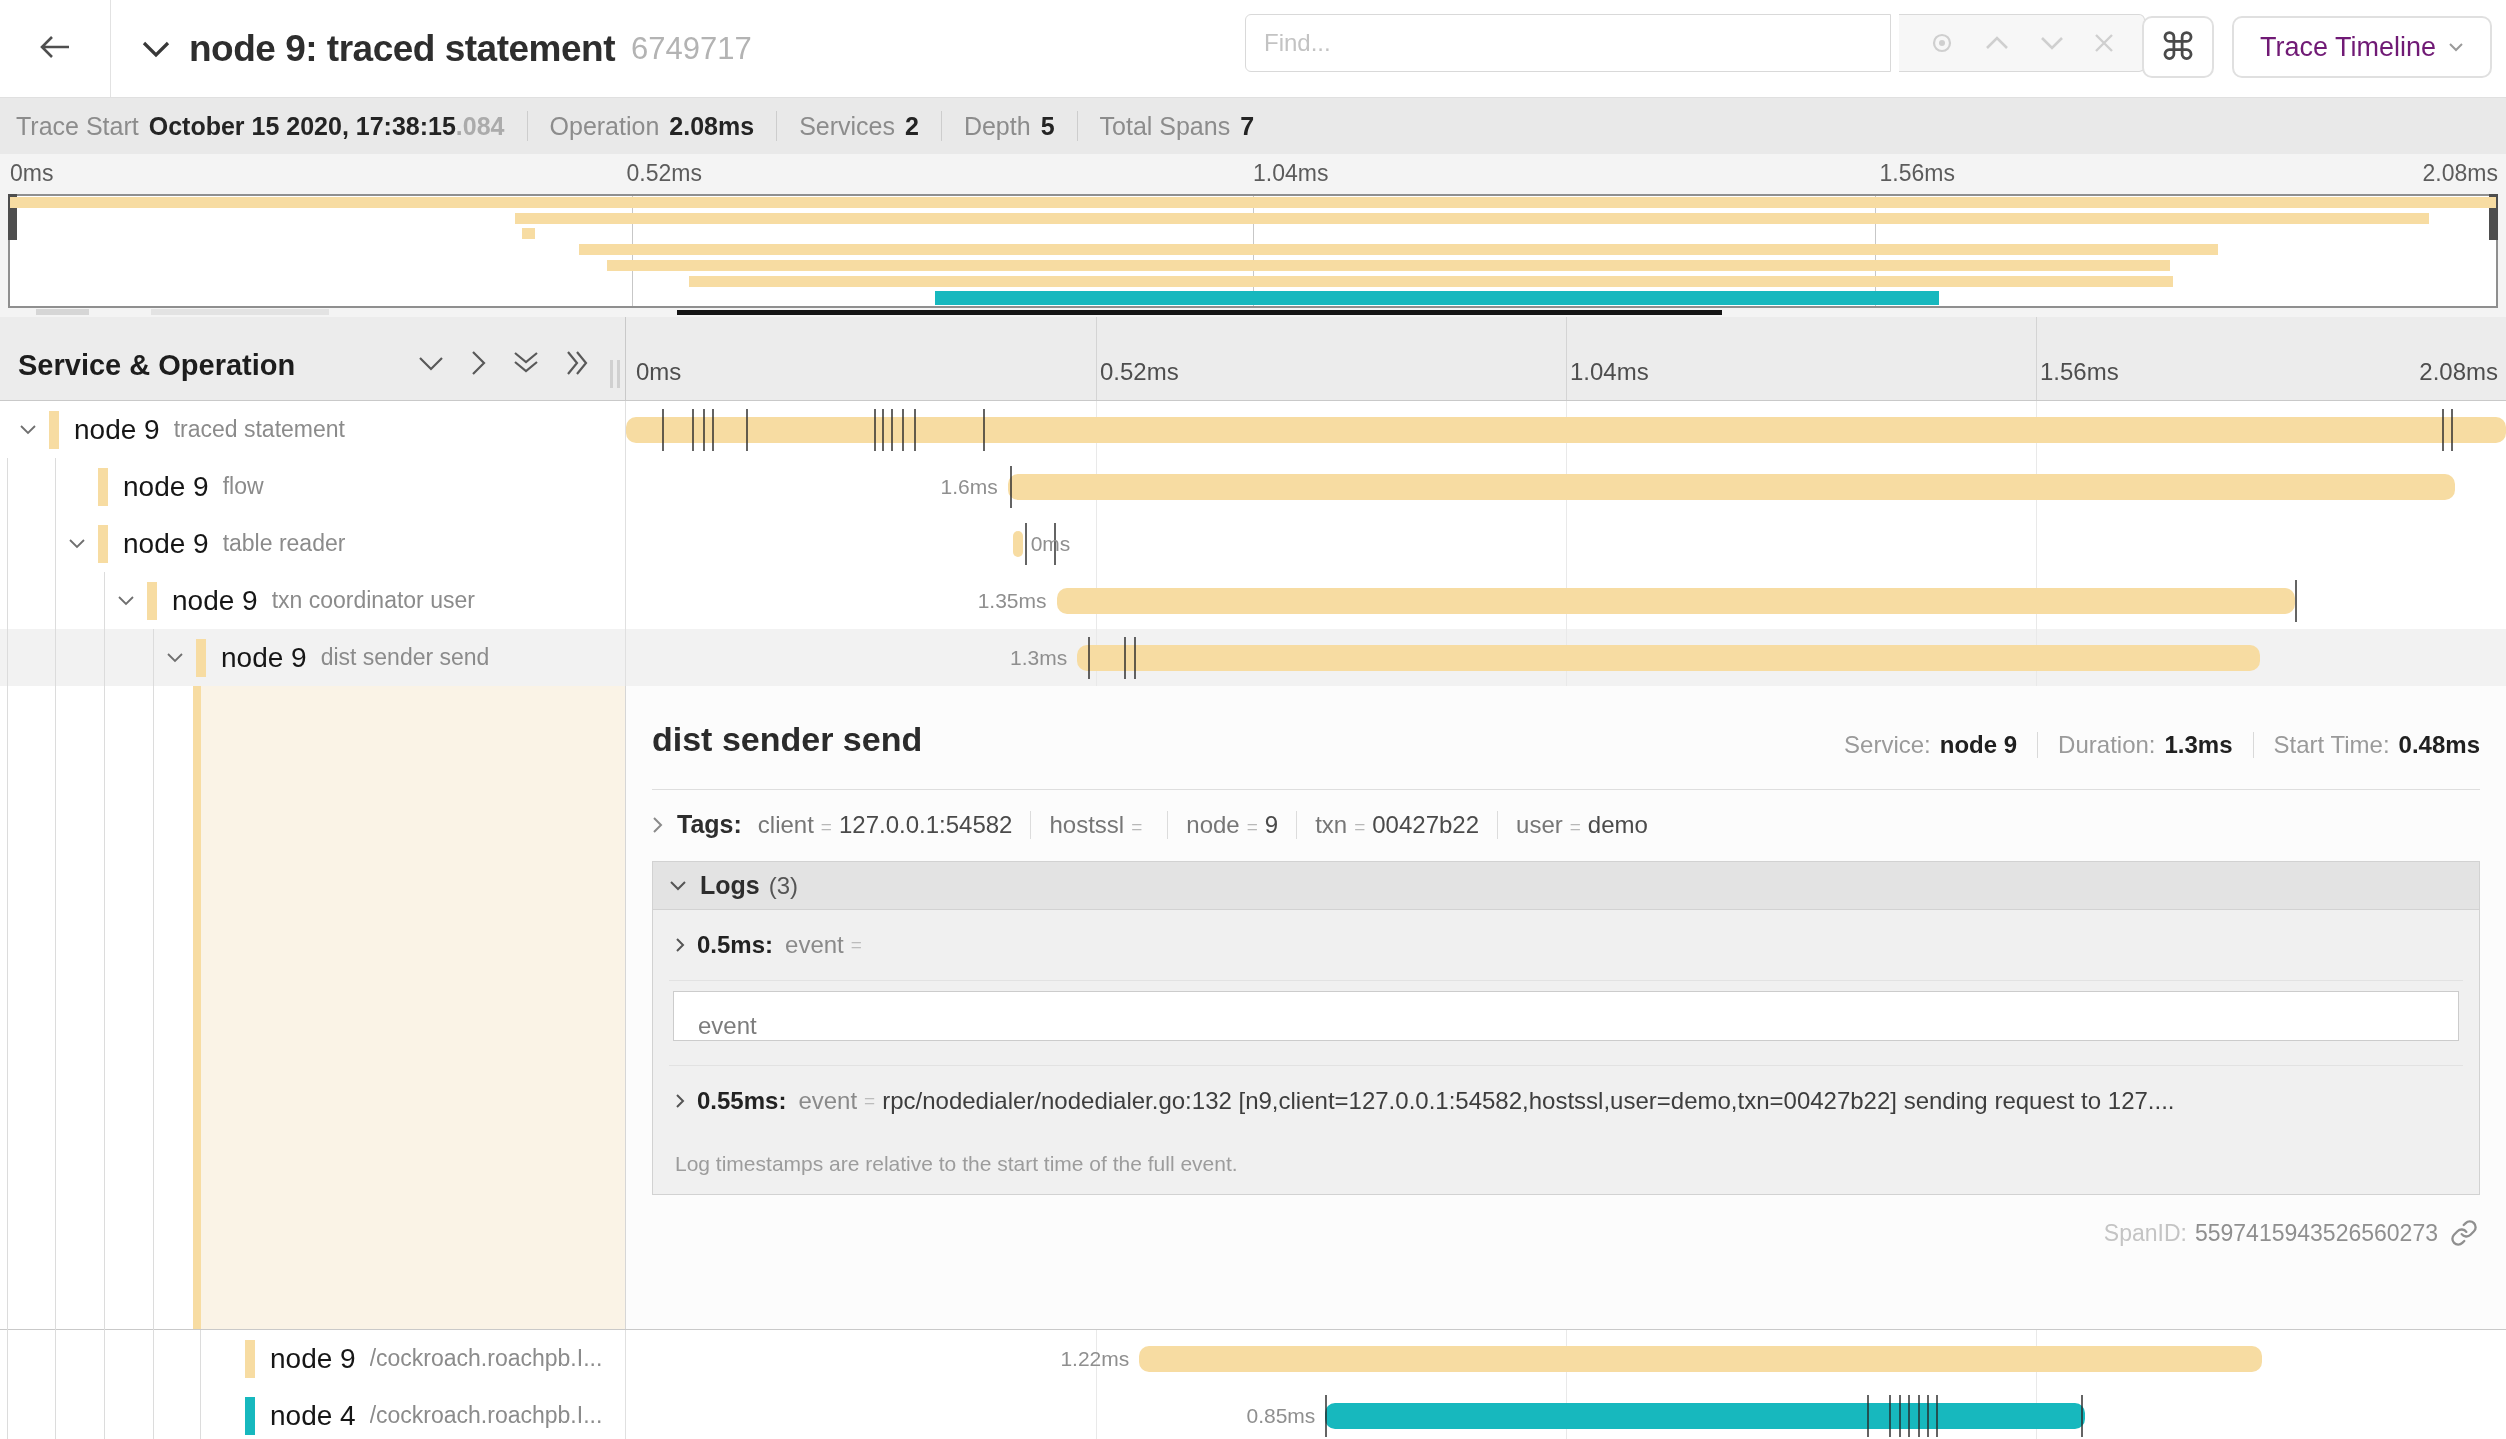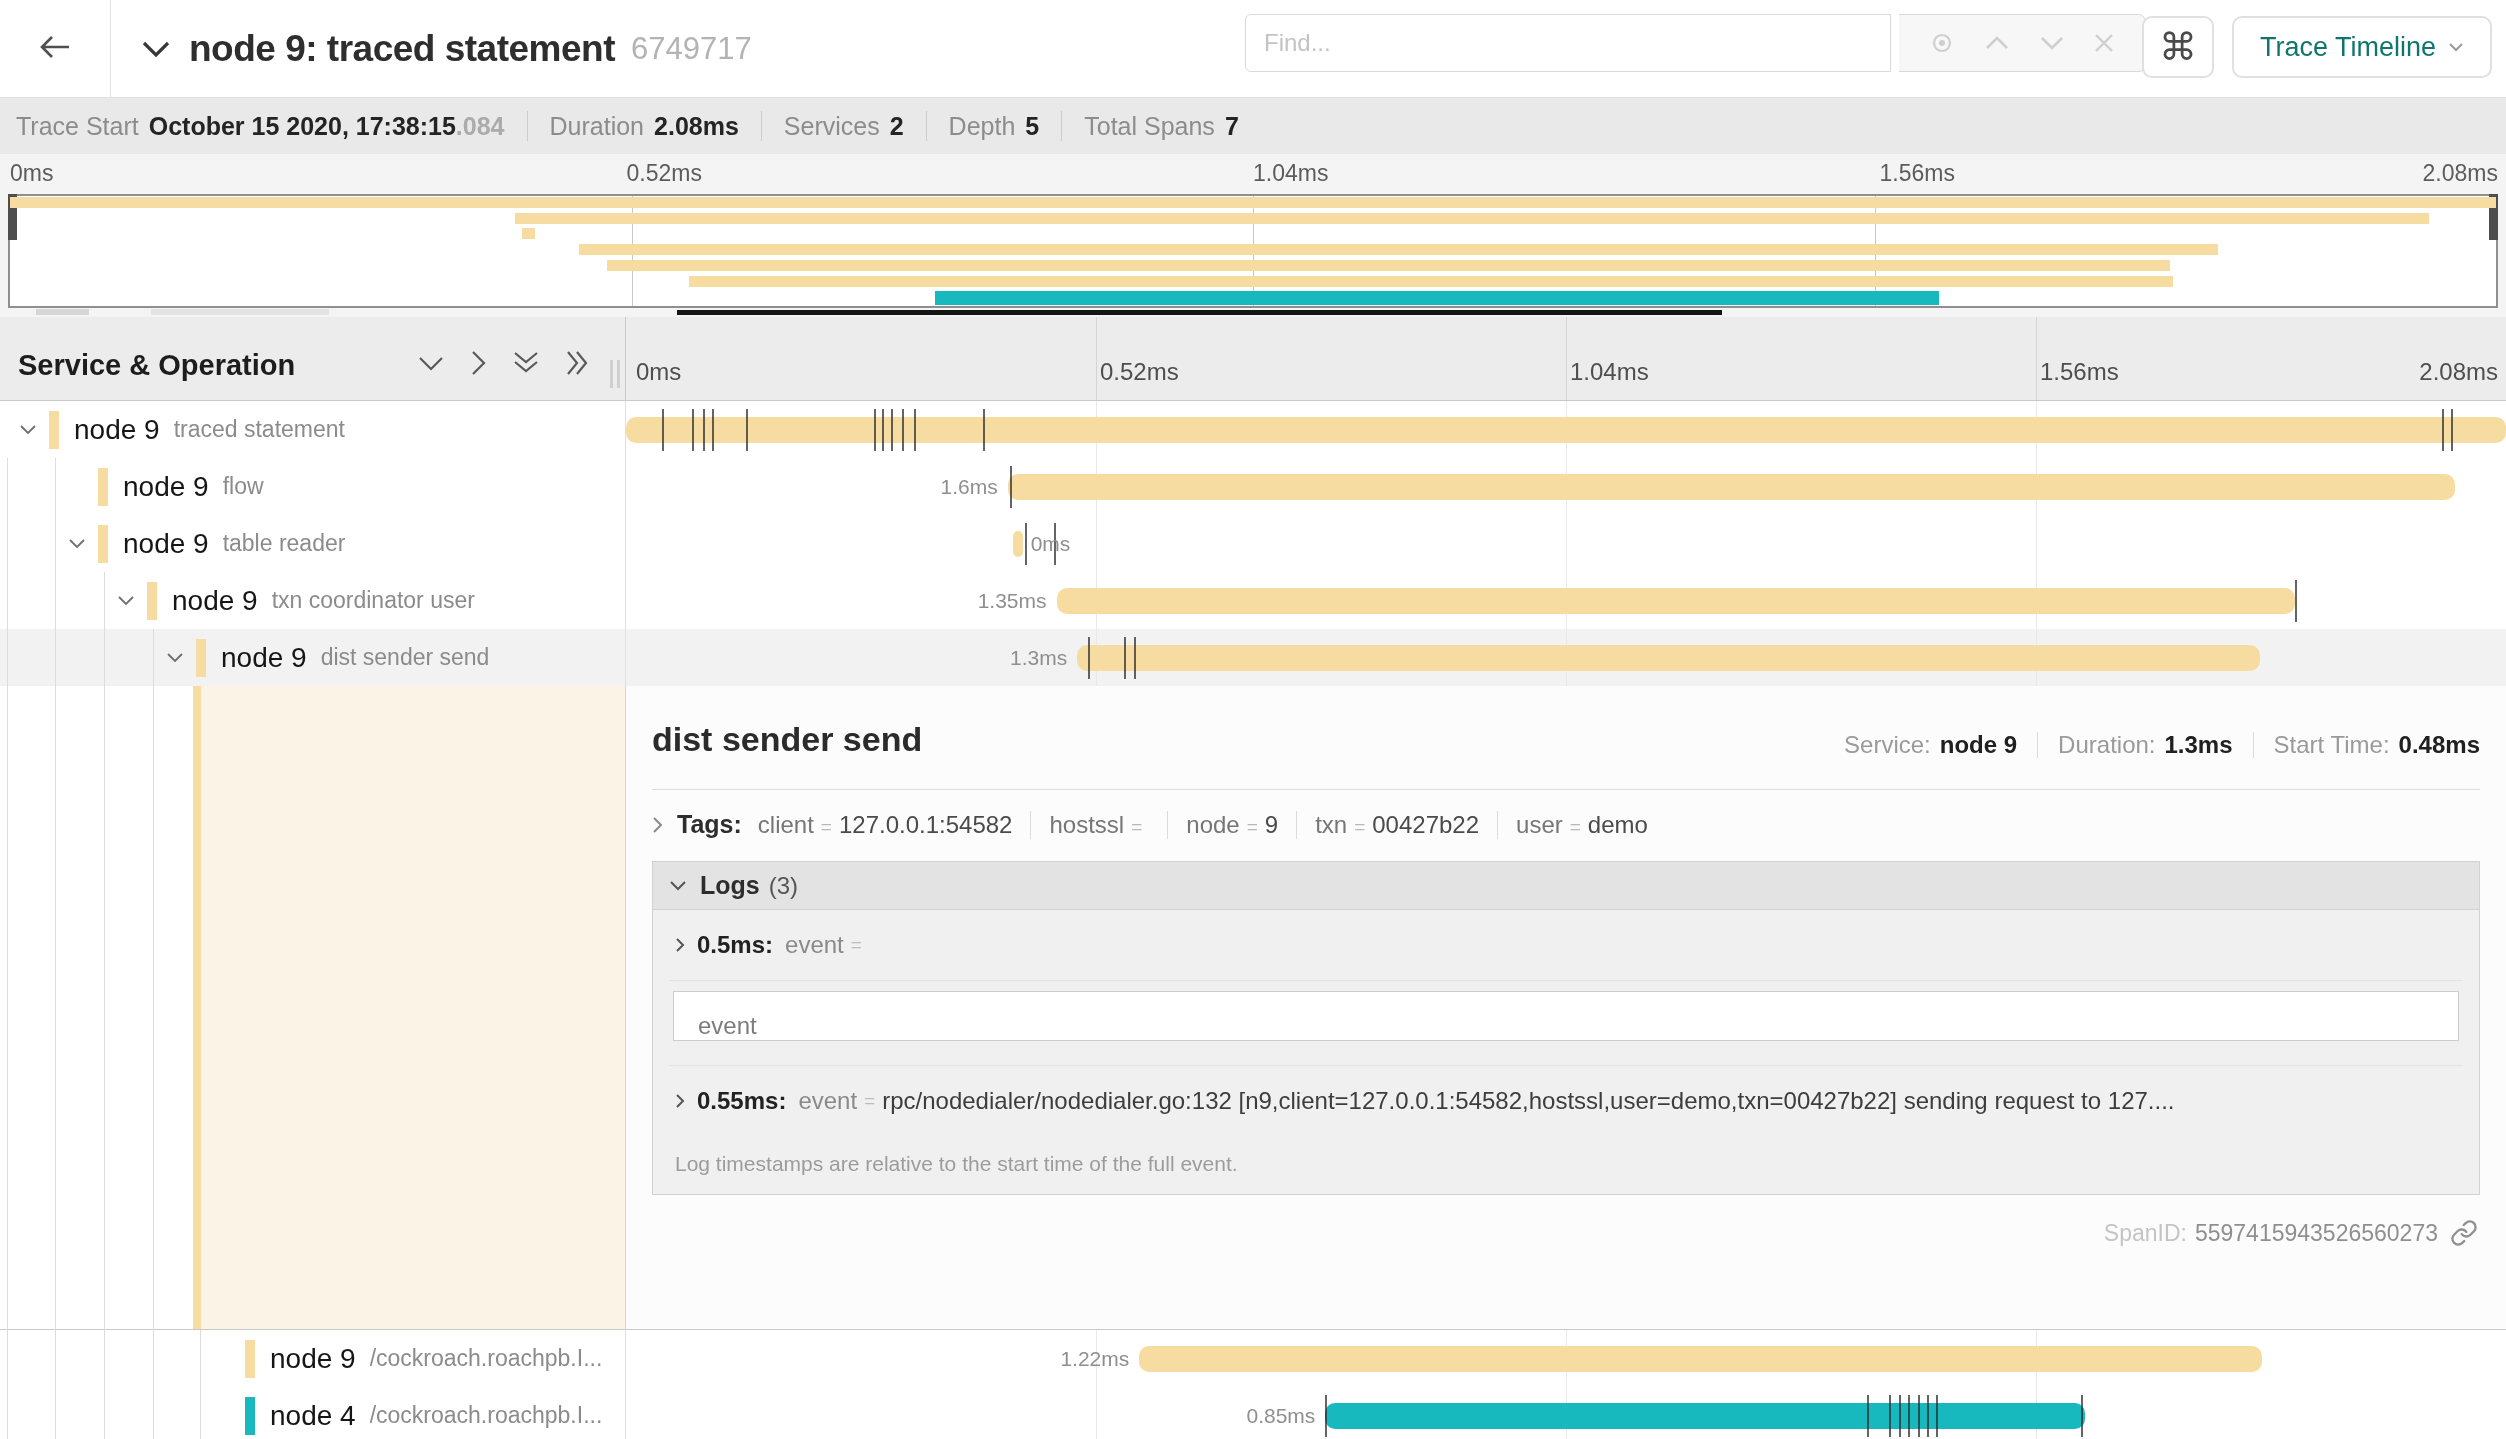--- a/index.html
+++ b/index.html
@@ -10,21 +10,21 @@
   .topbar { height:97px; position:relative; display:flex; align-items:center; background:#fff; }
   .back-btn { width:111px; height:100%; border:none; border-right:1px solid #e2e2e2; background:#fff; display:flex; align-items:center; justify-content:center; cursor:pointer; }
   .title-wrap { display:flex; align-items:center; margin-left:30px; }
   .page-title { font-size:37px; font-weight:700; color:#2e2e2e; margin-left:18px; letter-spacing:-0.5px; white-space:nowrap; }
   .trace-id { font-size:31px; color:#b3b3b3; margin-left:16px; font-weight:400;text-align:center; }
   .find-wrap { position:absolute; left:1245px; top:14px; height:58px; display:flex;gap:8px; }
   .find-input { width:646px; height:100%; border:1px solid #d9d9d9; border-radius:6px 0 0 6px; padding:0 18px; font-size:24px; color:#444; outline:none; background:#fff; }
   .find-input::placeholder { color:#c3c3c3; }
   .find-tools { width:246px; background:#f7f7f7; border:1px solid #d9d9d9; border-left:none; border-radius:0 6px 6px 0; display:flex; align-items:center; justify-content:space-evenly; }
   .cmd-btn { position:absolute; left:2142px; top:16px; width:72px; height:62px; background:#fff; border:2px solid #e0e0e0; border-radius:10px; font-size:38px; color:#4a4a4a; display:flex; align-items:center; justify-content:center; cursor:pointer; }
-  .view-btn { position:absolute; left:2232px; top:16px; width:260px; height:62px; background:#fff; border:2px solid #e0e0e0; border-radius:10px; font-size:27px; color:#0f766e; display:flex; align-items:center; justify-content:center; gap:12px; cursor:pointer; white-space:nowrap; }
+  .view-btn { position:absolute; left:2232px; top:16px; width:260px; height:62px; background:#fff; border:2px solid #e0e0e0; border-radius:10px; font-size:27px; color:#701a75; display:flex; align-items:center; justify-content:center; gap:12px; cursor:pointer; white-space:nowrap; }
 
   
   .summary { height:57px; background:#e9e9e9; border-top:1px solid #e0e0e0; display:flex; align-items:center; padding-left:16px; font-size:25px; color:#8c8c8c; }
   .sum-item { display:flex; align-items:center; white-space:nowrap; }
   .sum-val { color:#242424; font-weight:700; margin-left:10px; }
   .sum-suffix { color:#ababab; font-weight:700; }
   .sum-sep { width:1px; height:30px; background:#cdcdcd; margin:0 22px; }
 
   
   .minimap { height:163px; background:#f4f4f4; position:relative; }
@@ -163,21 +163,21 @@
   </button>
 </div>
 
 <div class="summary">
   <span class="sum-item">
     <span>Trace Start</span>
     <span class="sum-val"><span>October 15 2020, 17:38:15</span><span class="sum-suffix">.084</span></span>
   </span>
   <i class="sum-sep"></i>
   <span class="sum-item">
-    <span>Duration</span>
+    <span>Operation</span>
       <span class="sum-val">2.08ms</span>
   </span>
   <i class="sum-sep"></i>
   <span class="sum-item">
     <span>Services</span>
       <span class="sum-val">2</span>
   </span>
   <i class="sum-sep"></i>
   <span class="sum-item">
     <span>Depth</span>

